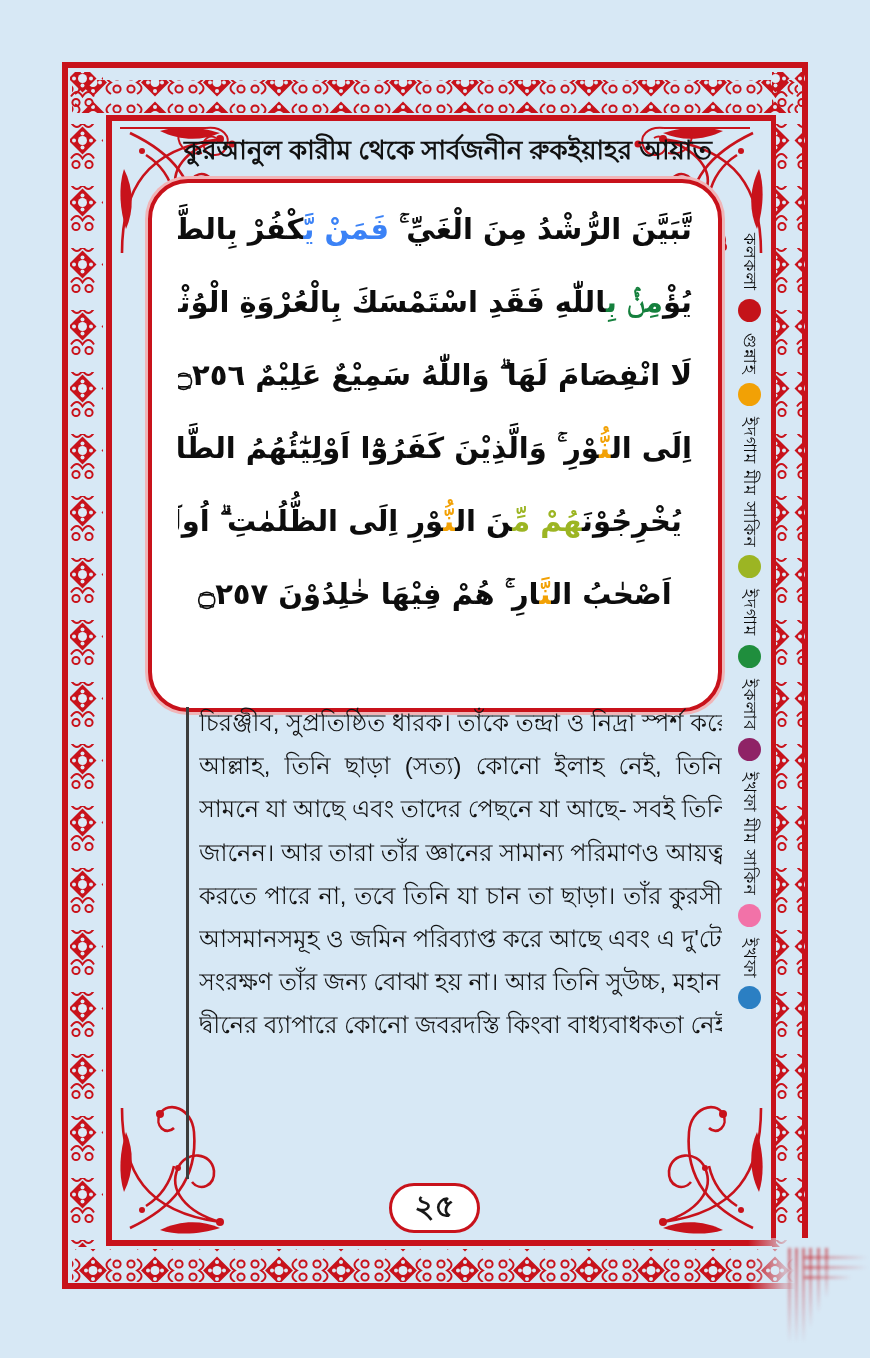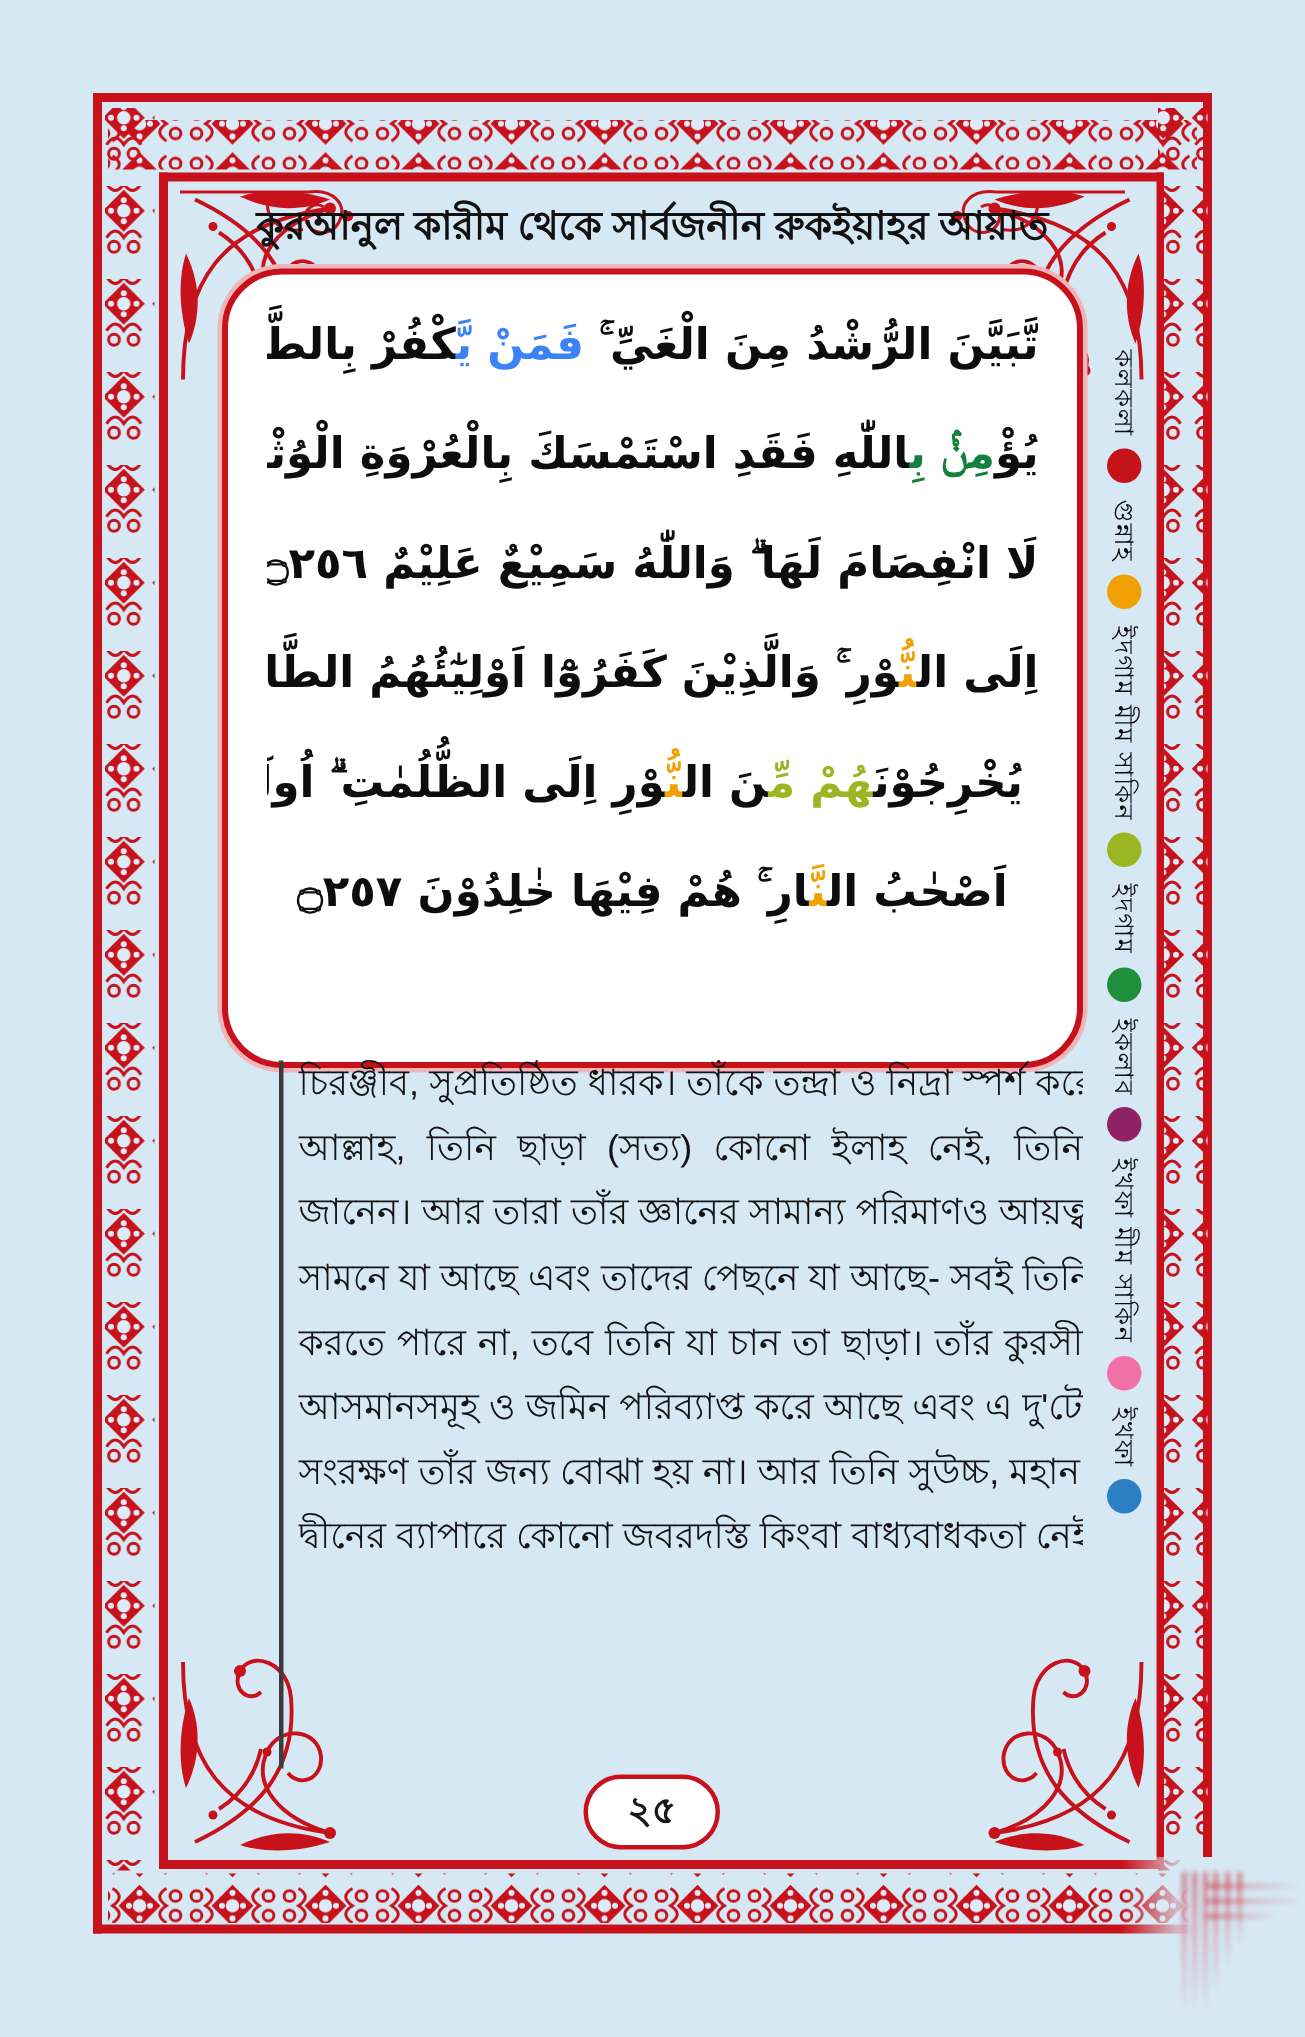--- a/index.html
+++ b/index.html
@@ -3,21 +3,21 @@
 <meta charset="utf-8">
 <style>
   html,body{margin:0;padding:0;}
   .page{
     position:relative; width:870px; height:1358px;
     background:#d7e8f5; overflow:hidden;
     font-family:"Liberation Sans", sans-serif;
   }
   svg.deco{position:absolute;left:0;top:0;width:870px;height:1358px;pointer-events:none;}
   .header-title{
-    position:absolute; left:111px; top:130px; width:648px;
+    position:absolute; left:124px; top:130px; width:648px;
     text-align:center; font-size:26px; font-weight:600; color:#111;
     font-family:"Liberation Sans", sans-serif;
   }
   .quran-box{
     position:absolute; left:148px; top:179px; width:574px; height:533px;
     background:#ffffff; border:4px solid #c8121b; border-radius:40px;
     box-shadow:0 0 0 3px #f0b5b8; box-sizing:border-box;
     padding:10px 26px 8px 26px;
   }
   .quran-line{
@@ -46,21 +46,21 @@
   .legend-label{
     writing-mode:vertical-rl; text-orientation:sideways;
     font-size:17px; color:#0b0b0b; line-height:1; letter-spacing:1px;
     font-family:"Liberation Sans", sans-serif;
   }
   .legend-dot{width:23px;height:23px;border-radius:50%;margin-top:8px;}
   .page-pill{
     position:absolute; left:389px; top:1183px; width:91px; height:50px;
     background:#ffffff; border:3px solid #c8121b; border-radius:26px;
     box-sizing:border-box; display:flex; align-items:center; justify-content:center;
-    font-size:25px; font-weight:600; color:#181818;
+    font-size:31px; font-weight:600; color:#181818;
   }
   .artifact{position:absolute; left:0; top:0; width:870px; height:1358px; pointer-events:none;}
   .fade-cover{
     position:absolute; left:748px; top:1238px; width:66px; height:60px;
     background:linear-gradient(to right, rgba(215,232,245,0), #d7e8f5 72%);
   }
   .vstreak{
     position:absolute; width:3px; height:95px; top:1248px;
     background:linear-gradient(to bottom, rgba(197,19,27,0.55), rgba(197,19,27,0));
     filter:blur(1.6px);
@@ -194,22 +194,22 @@
     <div class="quran-line center">
       <span>اَصْحٰبُ ال</span><span style="color: rgb(242, 161, 5);">نَّ</span><span>ارِ ۚ هُمْ فِيْهَا خٰلِدُوْنَ ۝٢٥٧</span>
     </div>
   </div>
 
   <div class="vrule"></div>
 
   <div class="translation">
     <div class="t-line">চিরঞ্জীব, সুপ্রতিষ্ঠিত ধারক। তাঁকে তন্দ্রা ও নিদ্রা স্পর্শ করে</div>
     <div class="t-line">আল্লাহ, তিনি ছাড়া (সত্য) কোনো ইলাহ নেই, তিনি</div>
+    <div class="t-line">সামনে যা আছে এবং তাদের পেছনে যা আছে- সবই তিনি</div>
     <div class="t-line">জানেন। আর তারা তাঁর জ্ঞানের সামান্য পরিমাণও আয়ত্ব</div>
-    <div class="t-line">সামনে যা আছে এবং তাদের পেছনে যা আছে- সবই তিনি</div>
     <div class="t-line">করতে পারে না, তবে তিনি যা চান তা ছাড়া। তাঁর কুরসী</div>
     <div class="t-line">আসমানসমূহ ও জমিন পরিব্যাপ্ত করে আছে এবং এ দু'টোর</div>
     <div class="t-line">সংরক্ষণ তাঁর জন্য বোঝা হয় না। আর তিনি সুউচ্চ, মহান ۞</div>
     <div class="t-line">দ্বীনের ব্যাপারে কোনো জবরদস্তি কিংবা বাধ্যবাধকতা নেই।</div>
   </div>
 
   <div class="legend">
     <div class="legend-item">
       <span class="legend-label">কলকলা</span>
       <span class="legend-dot" style="background-color: rgb(196, 19, 25);"></span>

